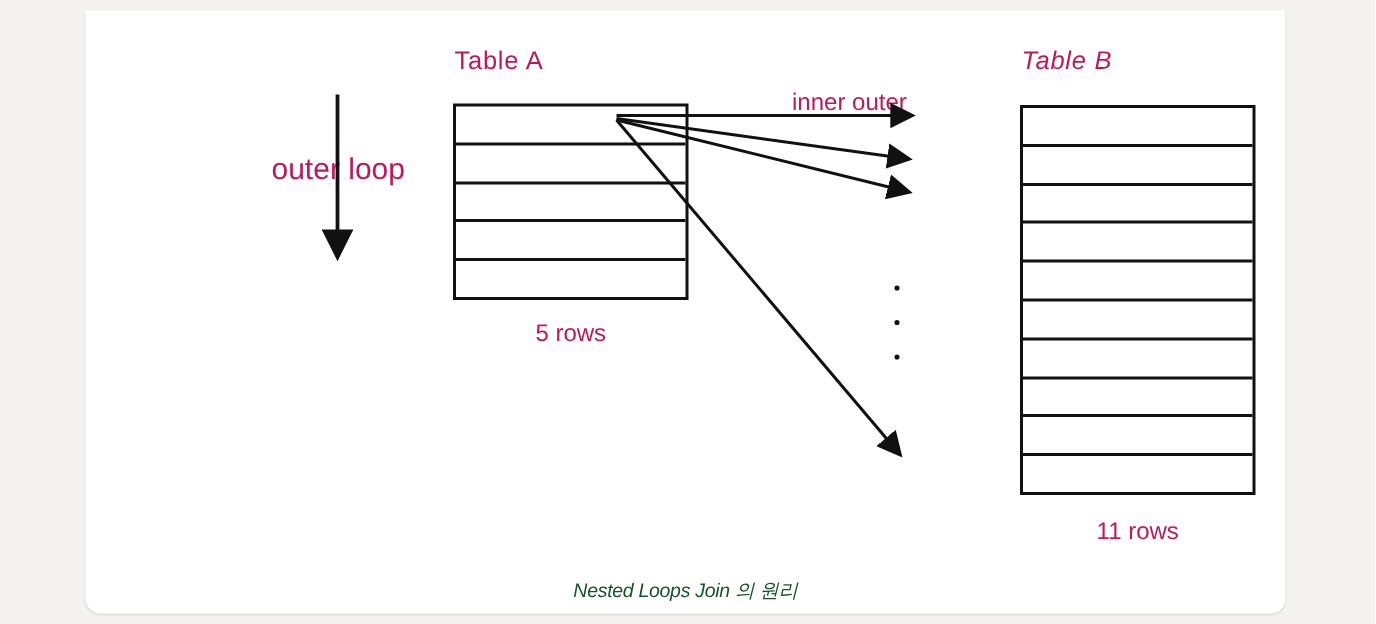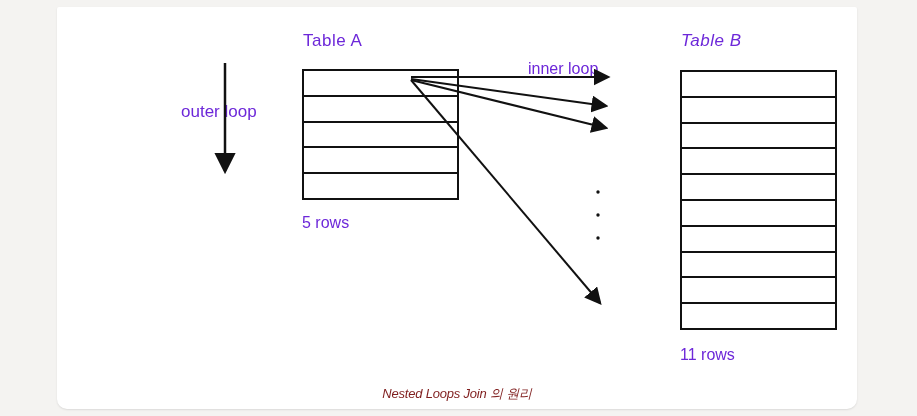--- a/index.html
+++ b/index.html
@@ -21,29 +21,29 @@
     left: 57px;
     top: 7px;
     width: 800px;
     height: 402px;
     background: #ffffff;
     border-radius: 2px 2px 10px 10px;
     box-shadow: 0 1px 2px rgba(0,0,0,0.10);
   }
   .label {
     position: absolute;
-    color: #6d28d9;
+    color: #be185d;
     white-space: nowrap;
   }
   .table-title { font-size: 17px; letter-spacing: 0.5px; }
   .table-a-title { left: 246px; top: 24px; }
   .table-b-title { left: 624px; top: 24px; font-style: italic; }
-  .outer-loop-label { left: 124px; top: 95px; font-size: 17px; }
+  .outer-loop-label { left: 124px; top: 95px; font-size: 20px; }
   .inner-loop-label { left: 471px; top: 53px; font-size: 16px; }
-  .rows-label { font-size: 16px; text-align: left; }
+  .rows-label { font-size: 16px; text-align: center; }
   .rows-a { left: 245px; top: 207px; width: 157px; }
   .rows-b { left: 623px; top: 339px; width: 157px; }
   .dtable {
     position: absolute;
     box-sizing: border-box;
     border: 2px solid #111111;
     background: #ffffff;
     display: flex;
     flex-direction: column;
   }
@@ -59,37 +59,37 @@
     pointer-events: none;
   }
   .caption {
     position: absolute;
     left: 0;
     top: 378px;
     width: 800px;
     text-align: center;
     font-size: 13px;
     font-style: italic;
-    color: #7f1d1d;
+    color: #14532d;
     letter-spacing: -0.2px;
   }
 </style>
 </head>
 <body>
 
 <div class="stage">
   <div class="card">
 
     <div class="label table-title table-a-title">Table A</div>
 
     <div class="label table-title table-b-title">Table B</div>
 
     <div class="label outer-loop-label">outer loop</div>
 
-    <div class="label inner-loop-label">inner loop</div>
+    <div class="label inner-loop-label">inner outer</div>
 
     <div class="dtable table-a">
         <div class="trow"></div>
         <div class="trow"></div>
         <div class="trow"></div>
         <div class="trow"></div>
         <div class="trow"></div>
       </div>
 
     <div class="dtable table-b">

